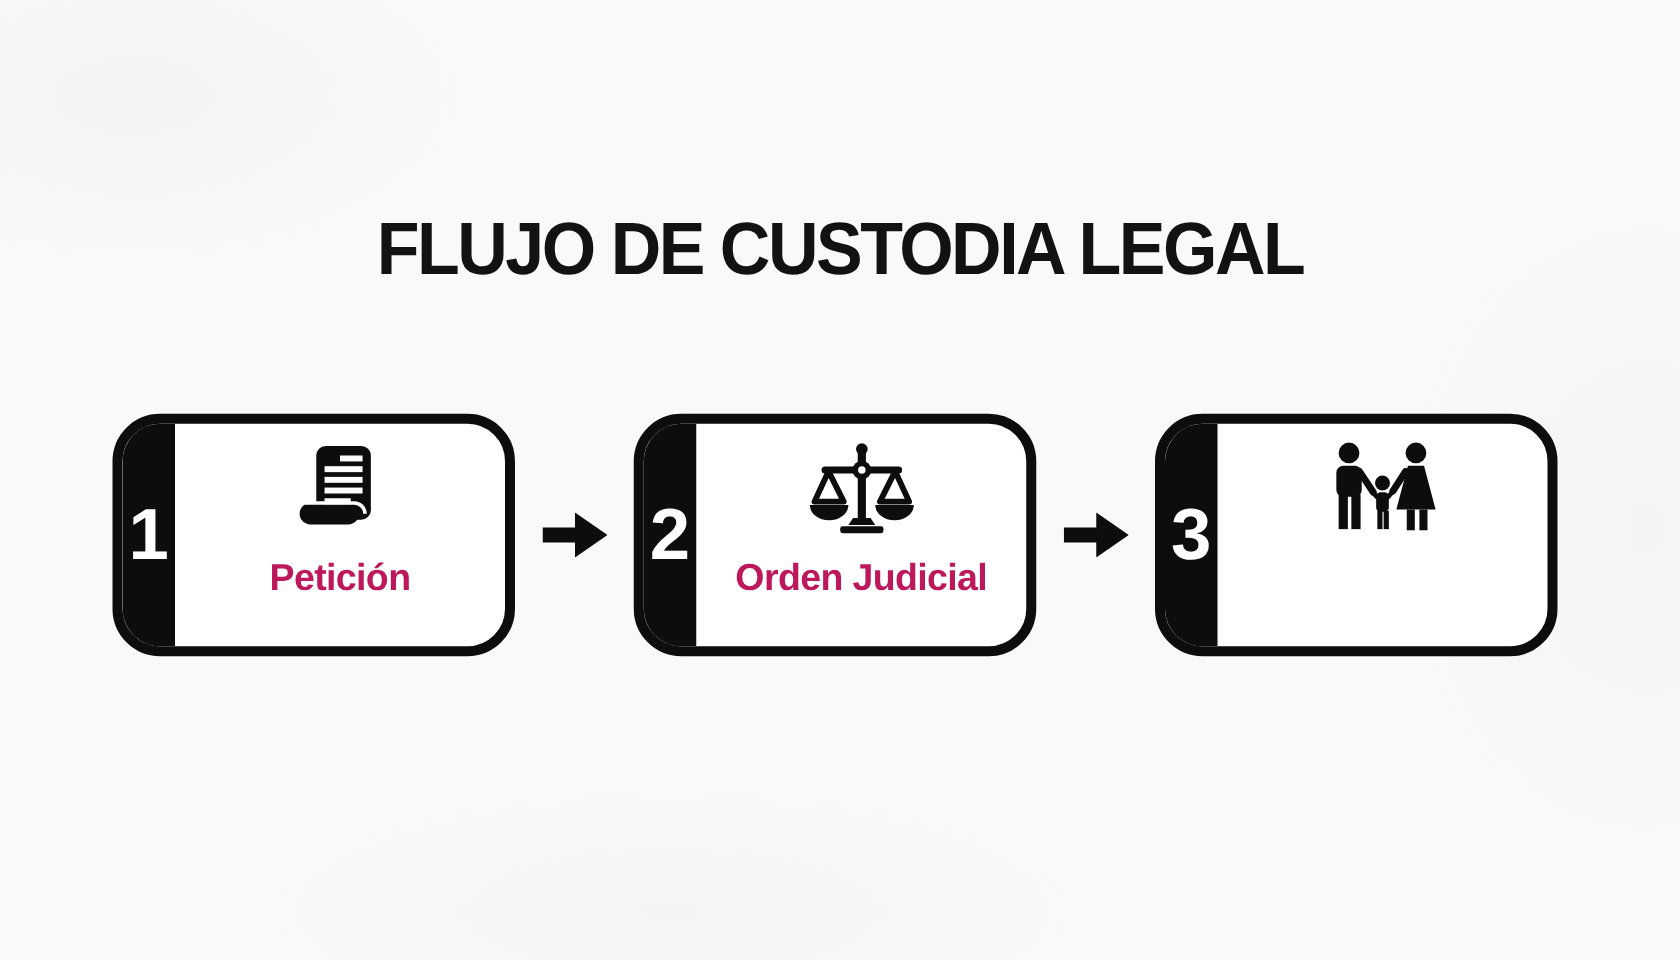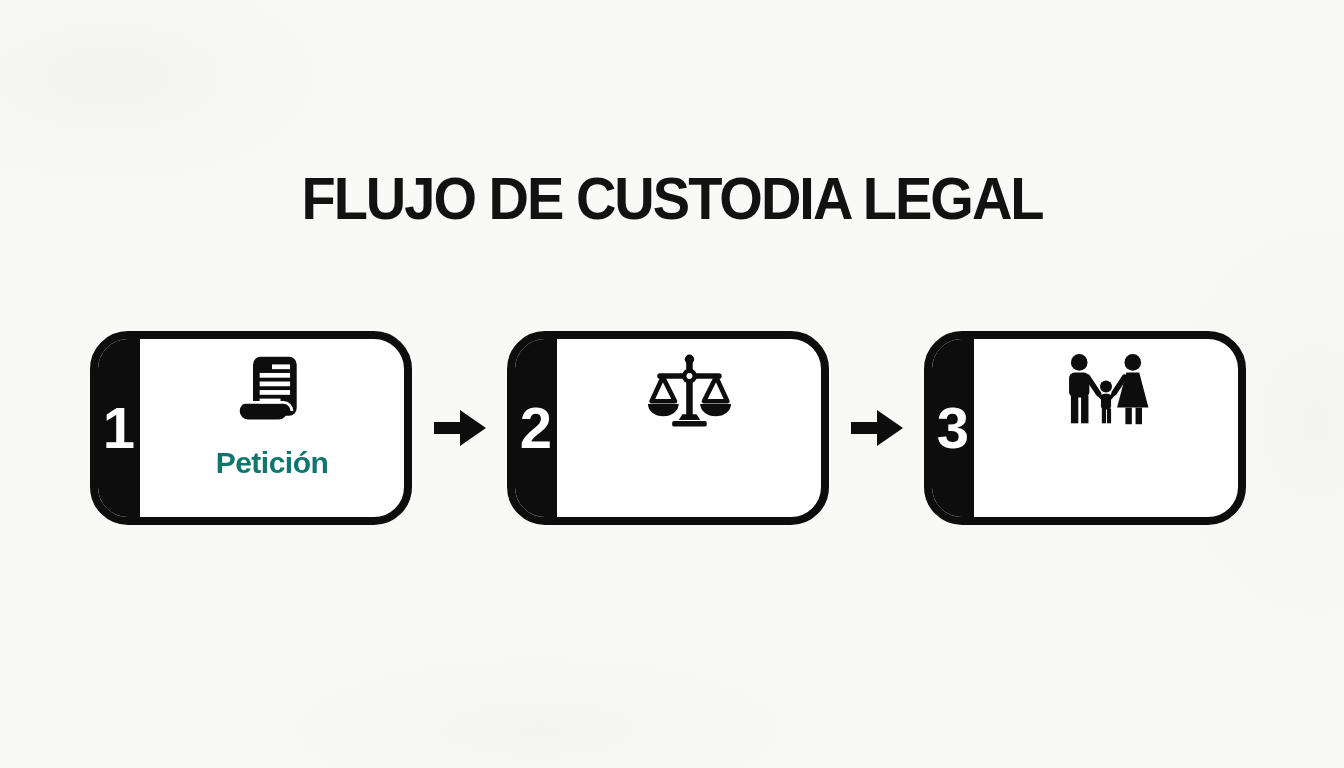--- a/index.html
+++ b/index.html
@@ -65,21 +65,21 @@
   .step-icon {
     height: 78px;
     display: flex;
     align-items: center;
     justify-content: center;
   }
   .step-label {
     margin-top: 16px;
     font-size: 30px;
     font-weight: 700;
-    color: #0f766e;
+    color: #be185d;
     white-space: nowrap;
     letter-spacing: -0.5px;
   }
   .arrow-gap {
     width: 95px;
     display: flex;
     align-items: center;
     justify-content: center;
     flex-shrink: 0;
   }
@@ -133,20 +133,21 @@
           <circle cx="46.5" cy="25" r="8" fill="#0d0d0d"></circle>
           <circle cx="46.5" cy="25" r="3.2" fill="#ffffff"></circle>
           <path d="M18 26 L6 52 L31 52 Z" fill="none" stroke="#0d0d0d" stroke-width="5" stroke-linejoin="round"></path>
           <path d="M2 55 a16.5 13 0 0 0 33 0 Z" fill="#0d0d0d"></path>
           <path d="M75 26 L62 52 L87 52 Z" fill="none" stroke="#0d0d0d" stroke-width="5" stroke-linejoin="round"></path>
           <path d="M58 55 a16.5 13 0 0 0 33 0 Z" fill="#0d0d0d"></path>
           <path d="M39 66 h15 l4 6 h-23 Z" fill="#0d0d0d"></path>
           <rect x="28" y="73" width="37" height="6" rx="2" fill="#0d0d0d"></rect>
         </svg>
       </div>
+      <div class="step-label">Orden Judicial</div>
     </div>
   </div>
 
   <div class="arrow-gap">
     <svg width="52" height="36" viewBox="0 0 52 36">
       <rect x="0" y="12" width="28" height="12" fill="#0d0d0d"></rect>
       <polygon points="26,0 52,18 26,36" fill="#0d0d0d"></polygon>
     </svg>
   </div>
 

